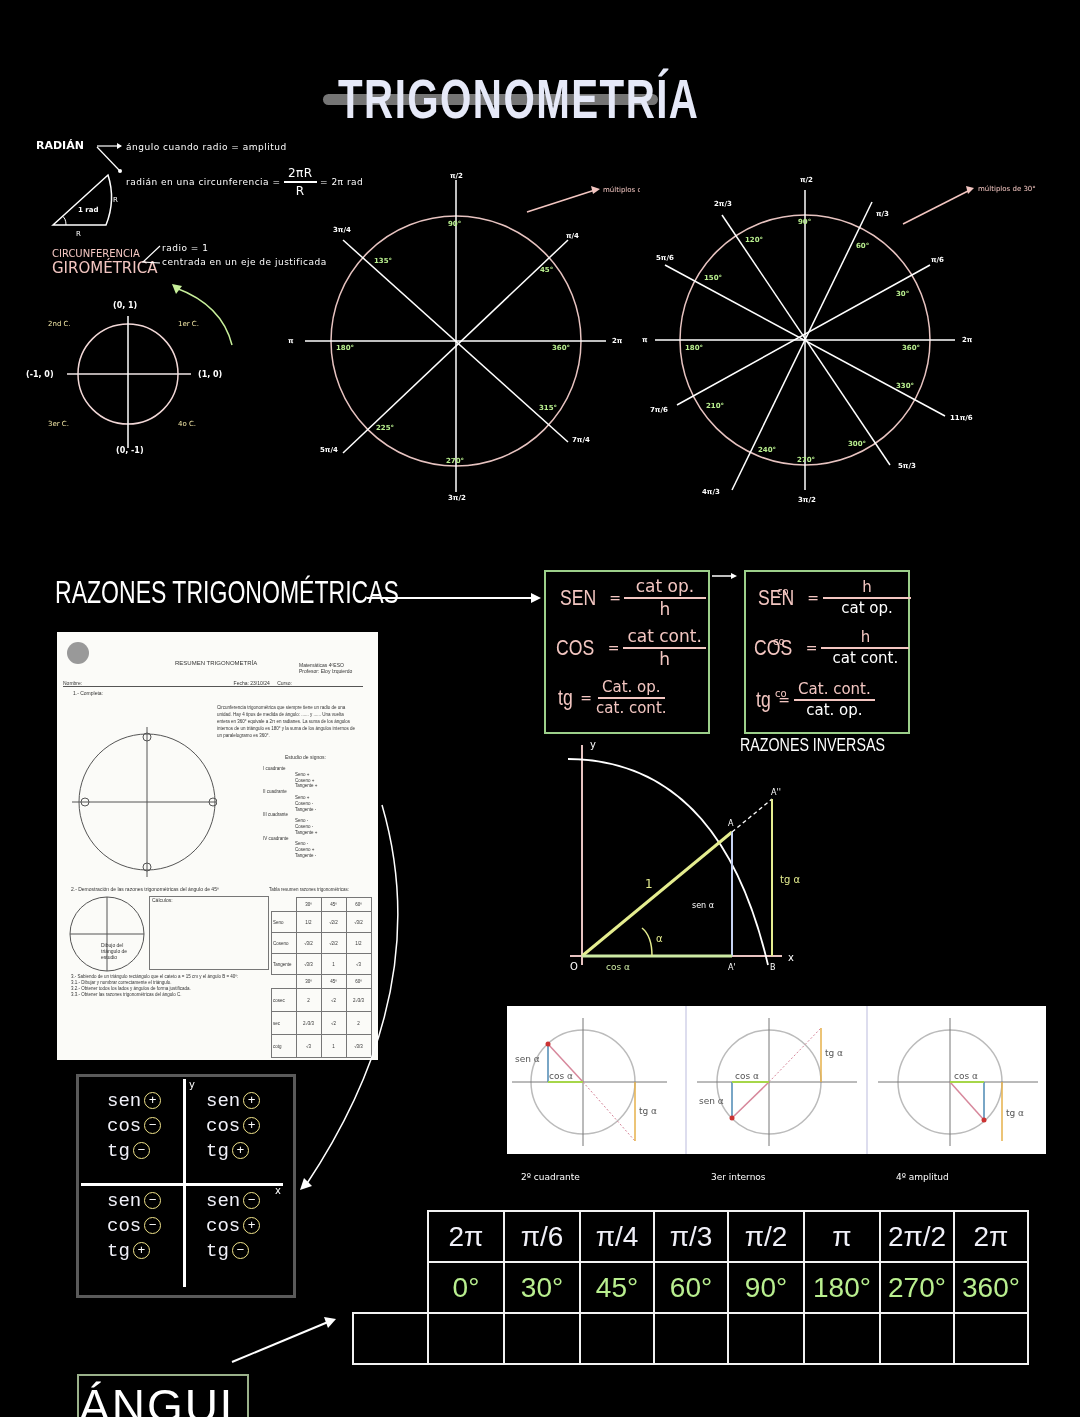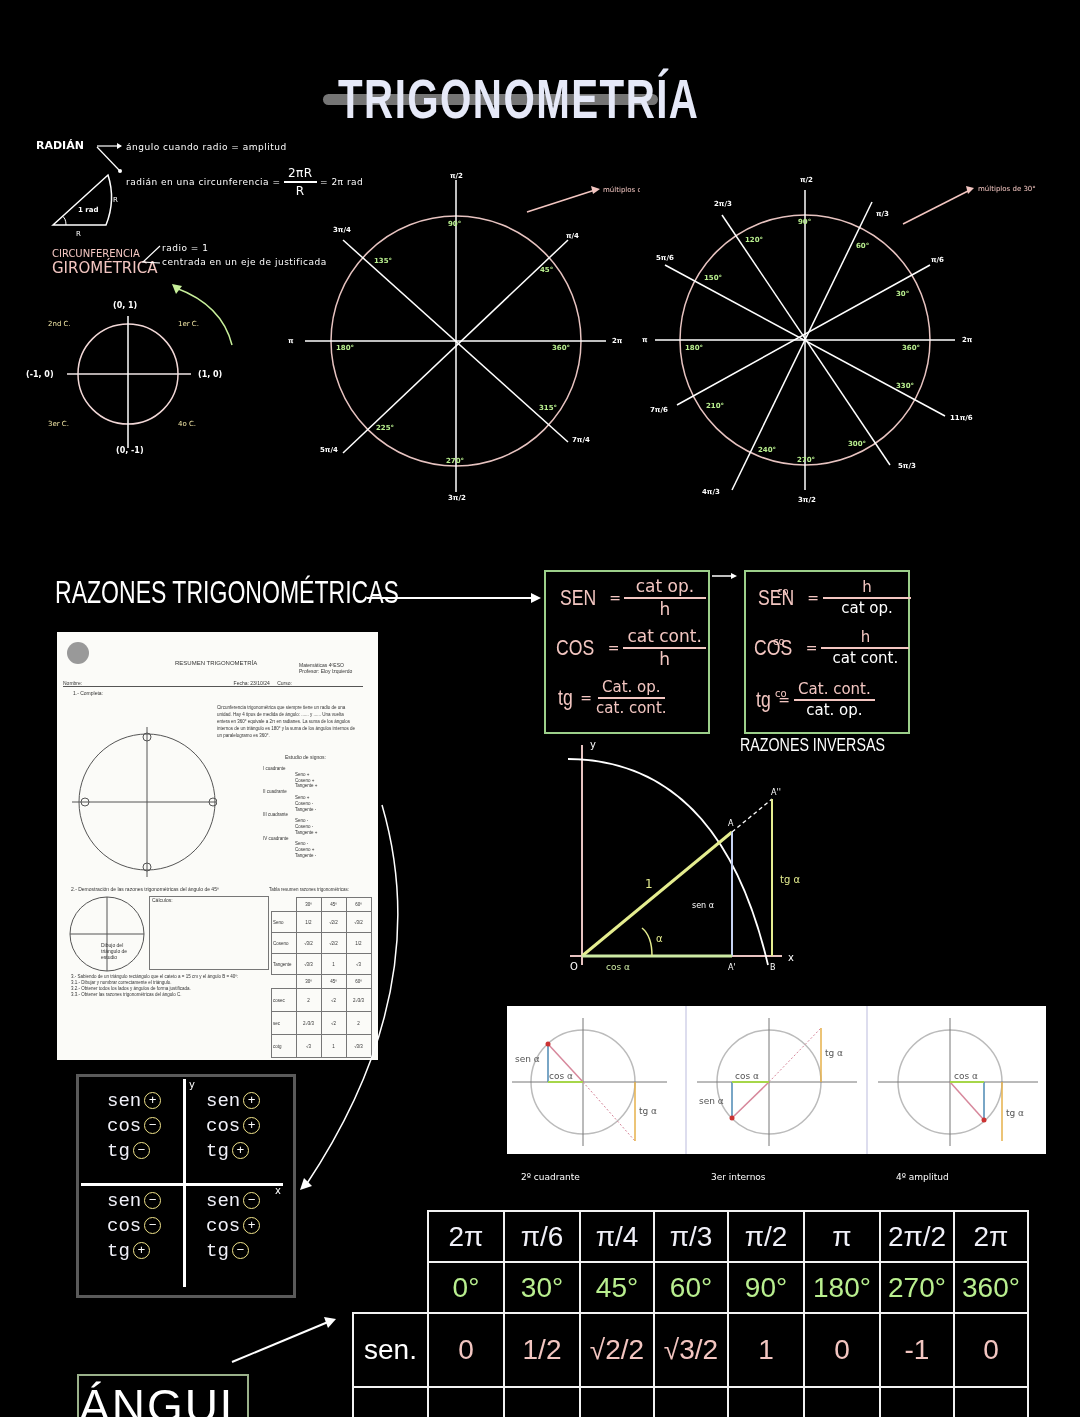--- a/index.html
+++ b/index.html
@@ -469,31 +469,20 @@
     <td class="green">0°</td>
     <td class="green">30°</td>
     <td class="green">45°</td>
     <td class="green">60°</td>
     <td class="green">90°</td>
     <td class="green">180°</td>
     <td class="green">270°</td>
     <td class="green">360°</td>
   </tr>
   <tr>
-    <td style="height:72px;color:#fff;">sen.</td>
-    <td class="pink">0</td>
-    <td class="pink">1/2</td>
-    <td class="pink">√2/2</td>
-    <td class="pink">√3/2</td>
-    <td class="pink">1</td>
-    <td class="pink">0</td>
-    <td class="pink">-1</td>
-    <td class="pink">0</td>
-  </tr>
-  <tr>
     <td style="height:40px;"></td>
         <td></td>
         <td></td>
         <td></td>
         <td></td>
         <td></td>
         <td></td>
         <td></td>
         <td></td>
   </tr>

